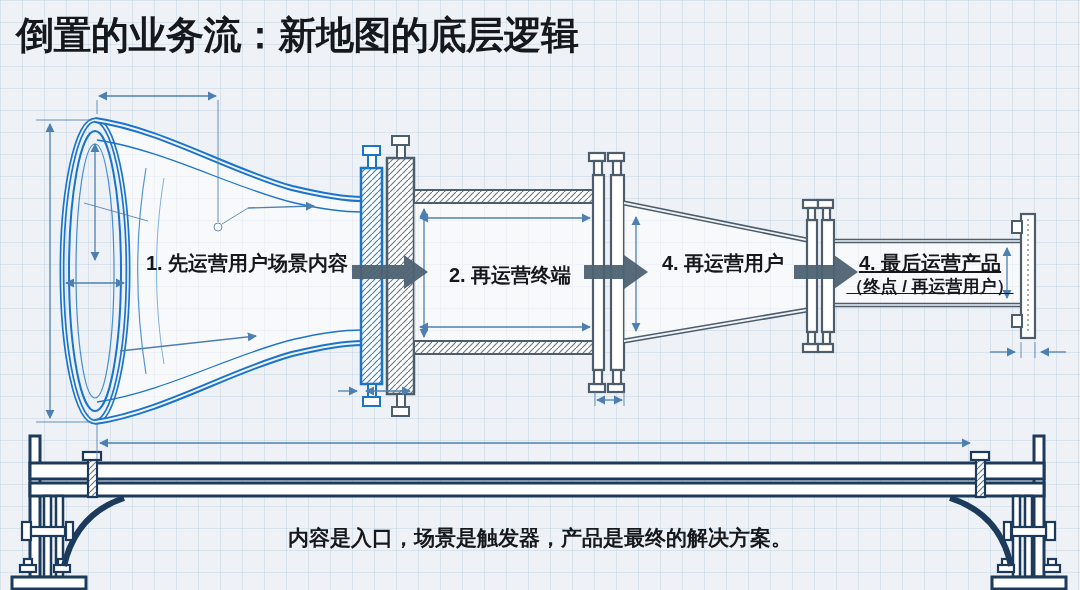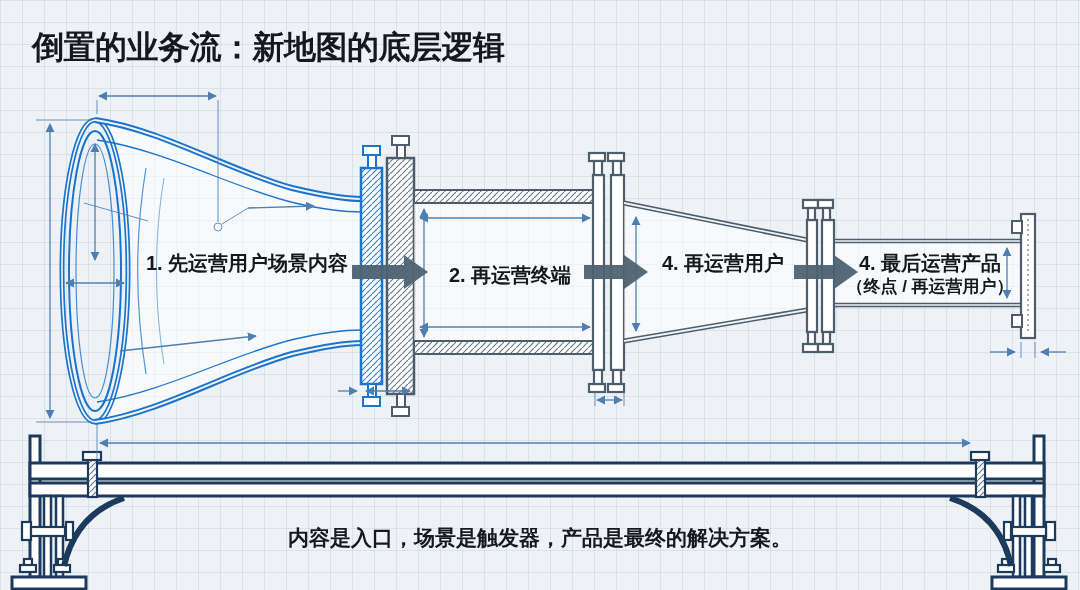--- a/index.html
+++ b/index.html
@@ -6,31 +6,31 @@
   .canvas{
     position:relative;width:1080px;height:590px;overflow:hidden;
     background-color:var(--background,#eef2f6);
     background-image:
       linear-gradient(to right, rgba(170,192,214,0.30) 1px, transparent 1px),
       linear-gradient(to bottom, rgba(170,192,214,0.30) 1px, transparent 1px);
     background-size:22px 22px;
   }
   .drawing{position:absolute;left:0;top:0;z-index:1;}
   .page-title{
-    position:absolute;left:16px;top:10px;z-index:3;margin:16px;
-    font-size:32px;font-weight:800;letter-spacing:-0.5px;
+    position:absolute;left:16px;top:10px;z-index:3;margin:0;
+    font-size:38px;font-weight:800;letter-spacing:-0.5px;
     color:var(--text-dark,#15181c);white-space:nowrap;
   }
   .stage-label{
     position:absolute;top:250px;width:300px;z-index:2;text-align:center;
     color:var(--text-dark,#15181c);font-weight:700;line-height:1.3;white-space:nowrap;
   }
   .stage-label .main{font-size:20px;}
   .stage-label .sub{font-size:17px;}
-  .stage-1{left:97px;} .stage-2{left:360px;margin-top:12px;} .stage-3{left:573px;} .stage-4{left:780px;}
+  .stage-1{left:97px;} .stage-2{left:360px;margin-top:12px;} .stage-3{left:573px;} .stage-4{left:780px;text-decoration:underline;}
   .footer-line{
     position:absolute;left:0;right:0;top:524px;z-index:3;text-align:center;
     font-size:21px;font-weight:800;color:var(--text-dark,#15181c);white-space:nowrap;
   }
   
   .s-blue{stroke:var(--horn-blue,#1b74cc);}
   .s-gray{stroke:var(--steel-gray,#4d5d6b);}
   .ov{stroke:#f0f4f8;}
   .f-none{fill:none;}
   .wfill{fill:#fff;}

